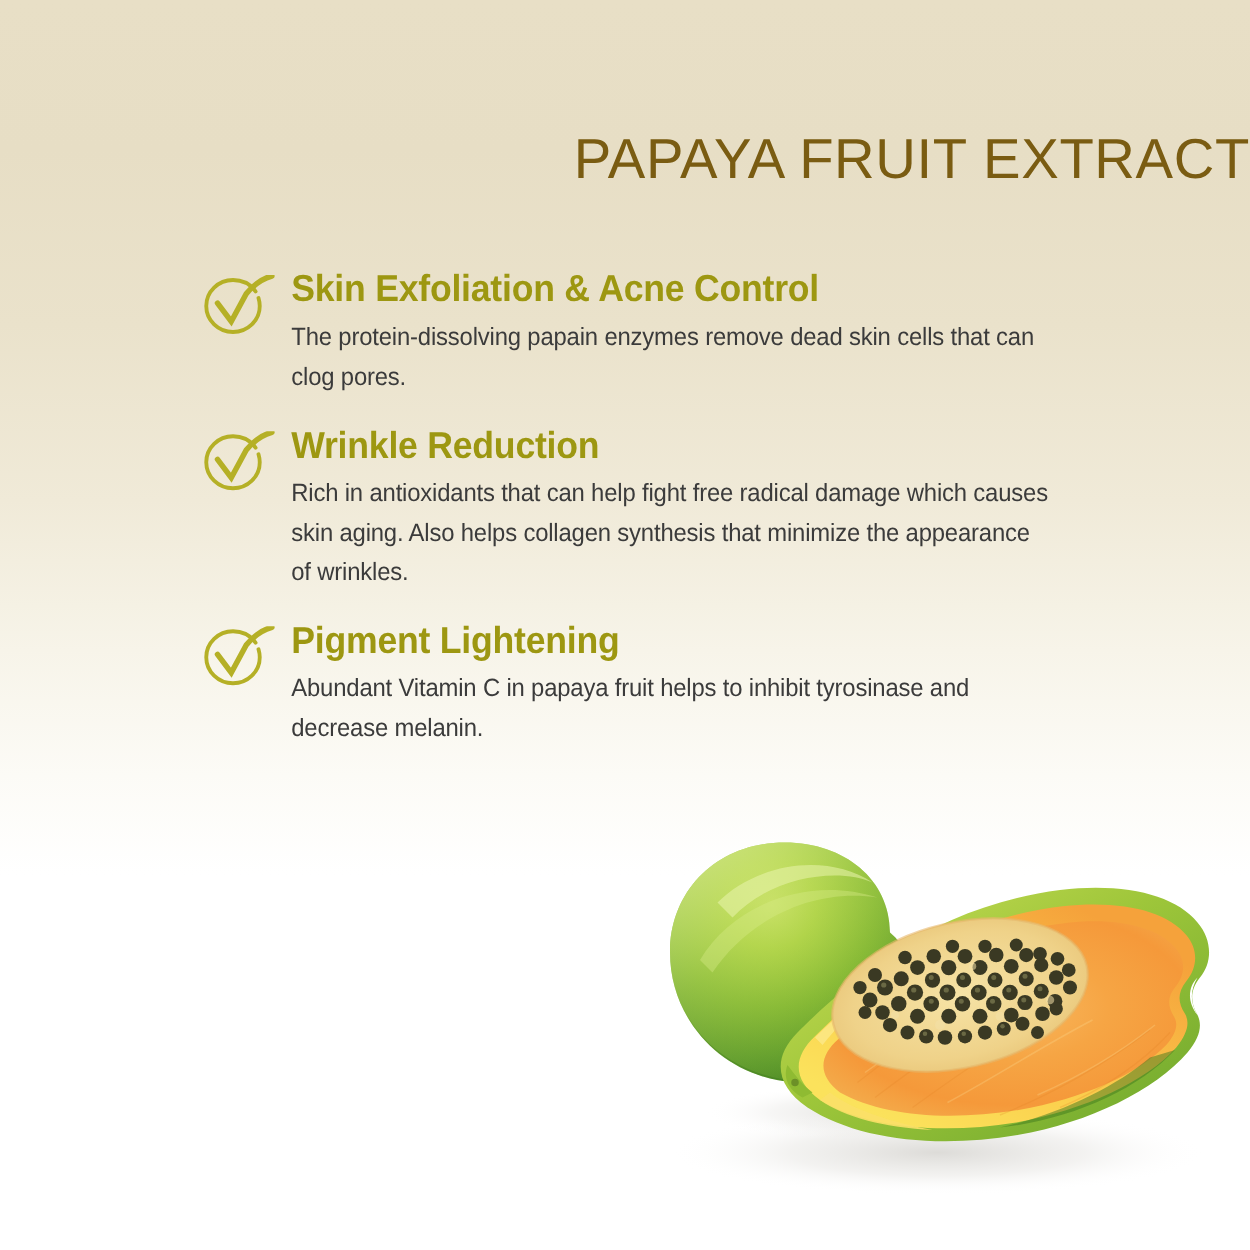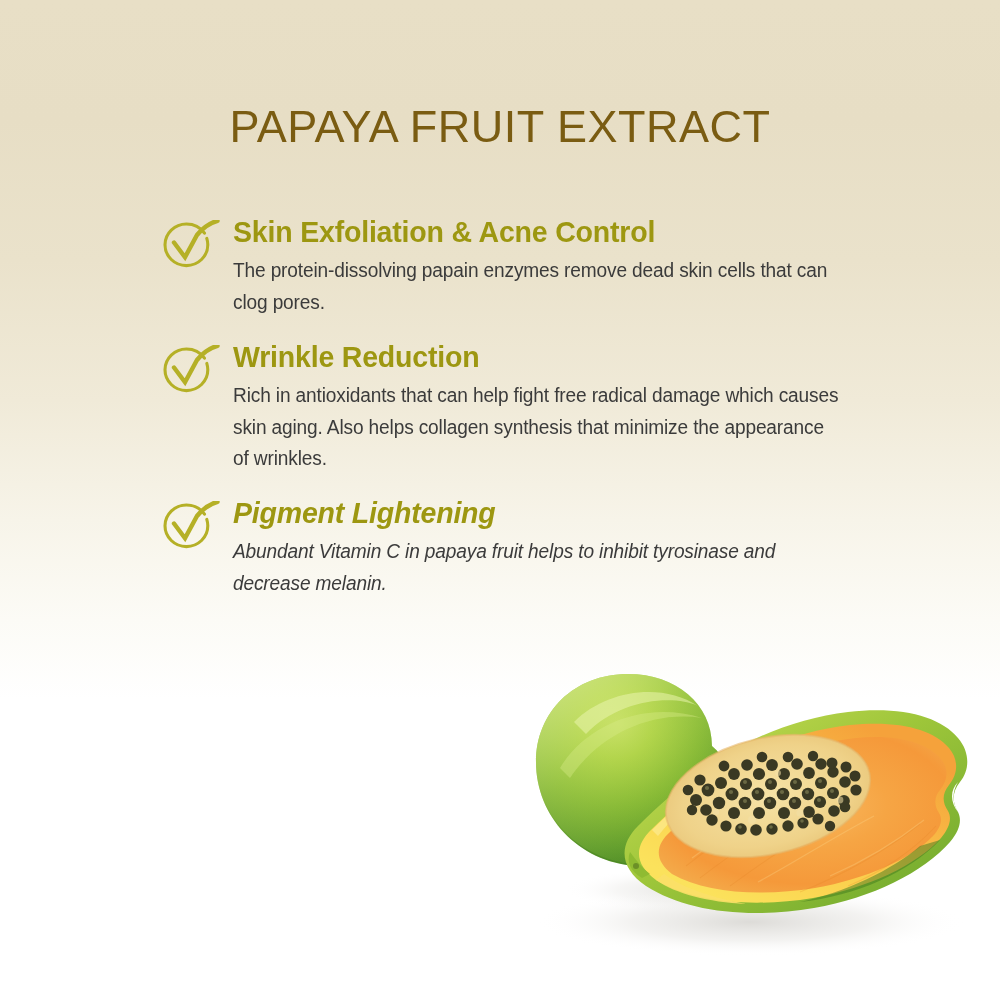--- a/index.html
+++ b/index.html
@@ -27,21 +27,21 @@
         #ffffff 100%);
     box-sizing: border-box;
   }
 
   
   .title {
     position: absolute;
     top: 104px;
     left: 0;
     width: 1000px;
-    text-align: center;
+    text-align: right;
     font-family: "Liberation Sans", sans-serif;
     font-size: 45px;
     font-weight: 400;
     letter-spacing: 0.5px;
     color: #7a5c12;
     line-height: 1;
     white-space: nowrap;
   }
 
   
@@ -49,21 +49,21 @@
     position: absolute;
     top: 216px;
     left: 157px;
     width: 740px;
   }
   .benefit {
     position: relative;
     padding-left: 76px;
     margin-bottom: 22px;
   }
-  .benefit:last-child { margin-bottom: 0; font-style: italic; }
+  .benefit:last-child { margin-bottom: 0; }
 
   .check-icon {
     position: absolute;
     left: 0;
     top: 4px;
     width: 66px;
     height: 58px;
   }
   .check-icon svg { display: block; }
 

